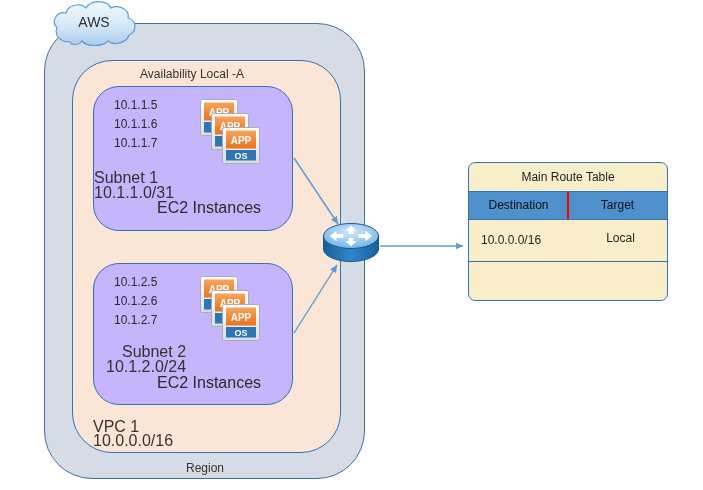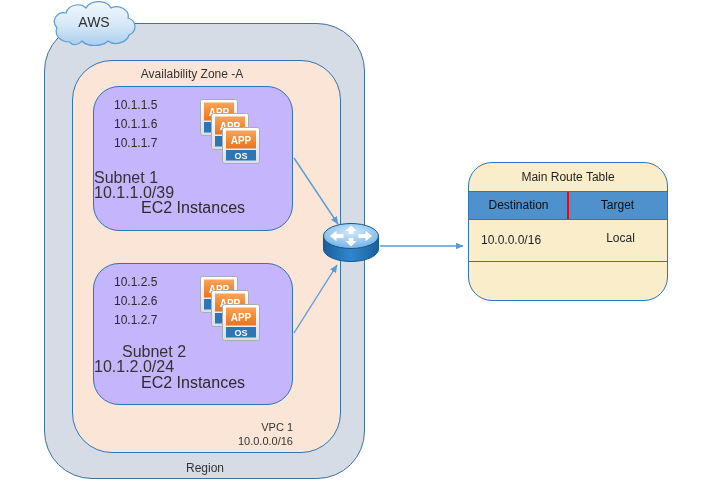--- a/index.html
+++ b/index.html
@@ -24,33 +24,33 @@
   .subnet1{top:86px;height:145px;}
   .subnet2{top:263px;height:142px;}
   .az-label{left:92px;width:200px;text-align:center;font-size:12px;color:#333;}
   .az-a{top:67px;}
   .az-b{top:245px;}
   
   .ip-list{left:20px;top:9px;font-size:12px;line-height:19px;color:#2b2b2b;}
   .ec2-stack{left:106px;top:12px;}
   .subnet-name{left:0;width:100%;font-size:16px;color:#333;}
   .s1-name{top:82px;} .s1-cidr{top:97px;} .s1-cap{top:112px;}
-  .s2-name{top:79px;padding-left:28px;} .s2-cidr{top:94px;} .s2-cap{top:110px;}
-  .subnet-caption{left:0;width:100%;text-align:center;font-size:16px;color:#2b2b2b;}
-  .vpc-label-block{left:93px;top:420px;width:200px;text-align:right;font-size:11px;line-height:14px;color:#333;}
+  .s2-name{top:79px;padding-left:28px;} .s2-cidr{top:94px;padding-left:12px;} .s2-cap{top:110px;}
+  .subnet-caption{left:16px;width:100%;text-align:center;font-size:16px;color:#2b2b2b;}
+  .vpc-label-block{left:93px;top:420px;width:200px;text-align:left;font-size:16px;line-height:14px;color:#333;}
   .region-label{left:95px;top:461px;width:220px;text-align:center;font-size:12px;color:#333;}
   
   .cloud-svg{left:51px;top:1px;}
   .cloud-label{left:51px;top:14px;width:86px;text-align:center;font-size:14px;color:#2f2f2f;}
   
   .router-svg{left:322px;top:222px;}
   .connectors{left:0;top:0;pointer-events:none;}
   
   .route-table{
-    left:468px;top:162px;width:200px;height:139px;border-radius:24px;
+    left:468px;top:162px;width:200px;height:139px;border-radius:7px;
     background:#faeeca;border:1.5px solid #2e75b6;box-sizing:border-box;
     overflow:hidden;font-size:12px;color:#1f1f1f;
   }
   .rt-title{height:29px;line-height:29px;text-align:center;border-bottom:1.5px solid #2e75b6;box-sizing:border-box;}
   .rt-header{position:relative;height:28px;background:#4e91cc;border-bottom:1.5px solid #2e75b6;box-sizing:border-box;display:flex;}
   .rt-col{flex:1;text-align:center;line-height:26px;color:#101010;}
   .rt-red-divider{position:absolute;left:50%;top:0;width:2px;height:100%;background:#ff0000;transform:translateX(-50%);}
   .rt-row{position:relative;height:42px;border-bottom:1.5px solid #2e75b6;box-sizing:border-box;display:flex;}
   .rt-cell-dest{flex:1;line-height:40px;padding-left:12px;box-sizing:border-box;}
   .rt-cell-target{flex:1;line-height:36px;text-align:center;}
@@ -78,21 +78,21 @@
              C 17,4 29,1 35,7
              C 40,-2 56,-1 60,7
              C 68,3 79,9 77,17
              C 85,19 87,30 78,34
              C 76,42 63,45 57,40
              C 51,46 36,46 31,40
              C 28,44 21,45 19,41 Z" fill="url(#cloudGrad)" stroke="#5e9cd3" stroke-width="1.2"></path>
   </svg>
   <div class="abs cloud-label">AWS</div>
 
-  <div class="abs az-label az-a">Availability Zone -A</div>
+  <div class="abs az-label az-a">Availability Local -A</div>
 
   <div class="abs subnet subnet1">
     <div class="abs ip-list">
       <div>10.1.1.5</div>
       <div>10.1.1.6</div>
       <div>10.1.1.7</div>
     </div>
     <svg class="abs ec2-stack" width="62" height="68" viewBox="0 0 62 68">
       <defs>
         <linearGradient id="frameGrad" x1="0" y1="0" x2="0" y2="1">
@@ -122,21 +122,21 @@
         <g transform="translate(22,28)">
           <rect x="0.5" y="0.5" width="37" height="36" rx="2" fill="url(#frameGrad)" stroke="#a5adb5"></rect>
           <rect x="4" y="3.5" width="30" height="18" fill="url(#appGrad)"></rect>
           <text x="19" y="17" font-size="10">APP</text>
           <rect x="4" y="23" width="30" height="10.5" fill="#2e75b6"></rect>
           <text x="19" y="31.5" font-size="9">OS</text>
         </g>
       </g>
     </svg>
     <div class="abs subnet-name s1-name">Subnet 1</div>
-    <div class="abs subnet-name s1-cidr">10.1.1.0/39</div>
+    <div class="abs subnet-name s1-cidr">10.1.1.0/31</div>
     <div class="abs subnet-caption s1-cap">EC2 Instances</div>
   </div>
 
 
   <div class="abs subnet subnet2">
     <div class="abs ip-list">
       <div>10.1.2.5</div>
       <div>10.1.2.6</div>
       <div>10.1.2.7</div>
     </div>

